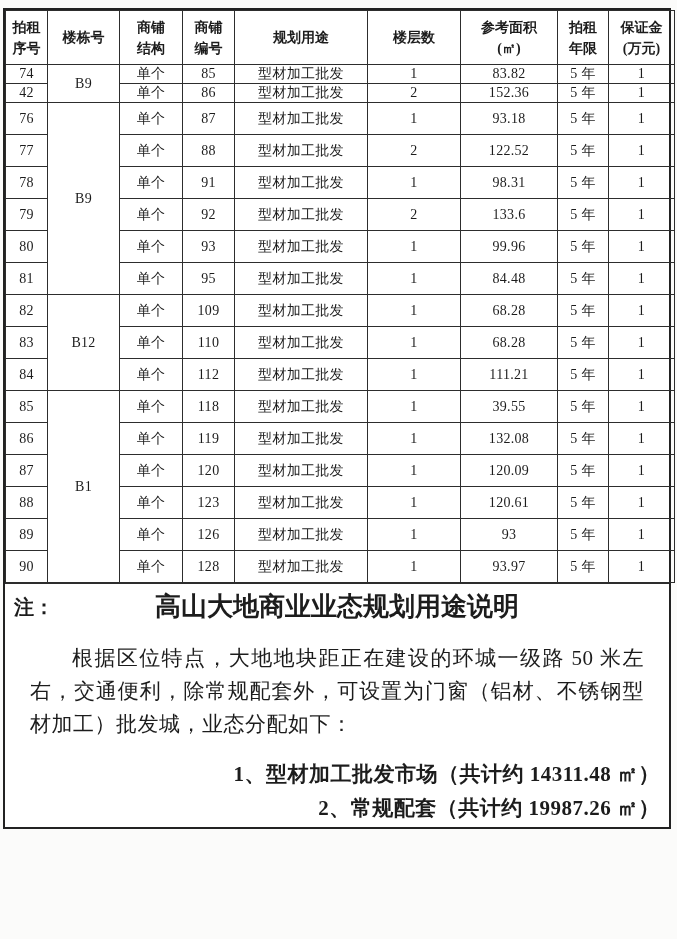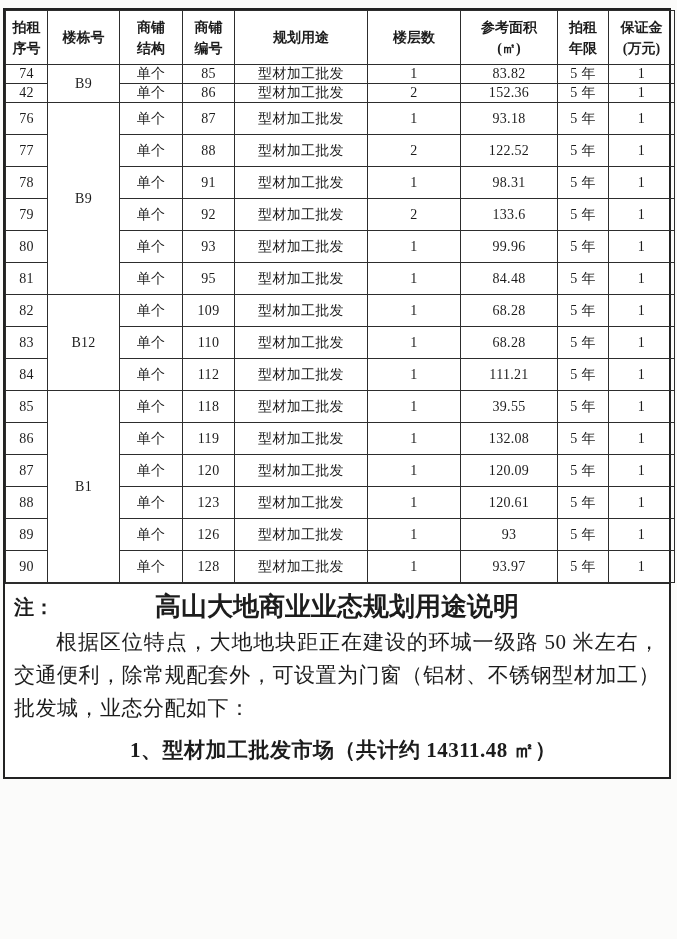--- a/index.html
+++ b/index.html
@@ -33,25 +33,25 @@
 
   .note{
     border-top:1px solid #2d2d2d;
     padding:4px 9px 2px 9px;
     font-size:21px;
     box-sizing:border-box;
   }
   .note-head{position:relative;height:38px;line-height:38px;}
   .note-label{position:absolute;left:0;top:0;font-weight:bold;font-size:20px;}
   .note-title{text-align:center;font-weight:bold;font-size:26px;}
-  .note p{margin:0;text-align:justify;line-height:33px;letter-spacing:0.5px;}
+  .note p{margin:16px;text-align:justify;line-height:33px;letter-spacing:0.5px;}
   .note p.indent{text-indent:2em;}
   .note .heading{
-    font-weight:bold;line-height:34px;margin:8px;
-    text-indent:0.6em;text-align:center;letter-spacing:0.5px;
+    font-weight:bold;line-height:34px;margin:0;
+    text-indent:0.6em;text-align:right;letter-spacing:0.5px;
   }
   .note .footer-line{line-height:33px;text-indent:0;}
 </style>
 </head>
 <body>
 
 <div class="doc">
 
   <table>
     <colgroup>
@@ -262,15 +262,16 @@
       </tbody>
   </table>
 
   <div class="note">
     <div class="note-head">
       <span class="note-label">注：</span>
       <div class="note-title">高山大地商业业态规划用途说明</div>
     </div>
     <p class="indent">根据区位特点，大地地块距正在建设的环城一级路 50 米左右，交通便利，除常规配套外，可设置为门窗（铝材、不锈钢型材加工）批发城，业态分配如下：</p>
     <p class="heading">1、型材加工批发市场（共计约 14311.48 ㎡）</p>
+    <p class="heading">2、常规配套（共计约 19987.26 ㎡）</p>
   </div>
 
 </div>
 
 </body></html>

